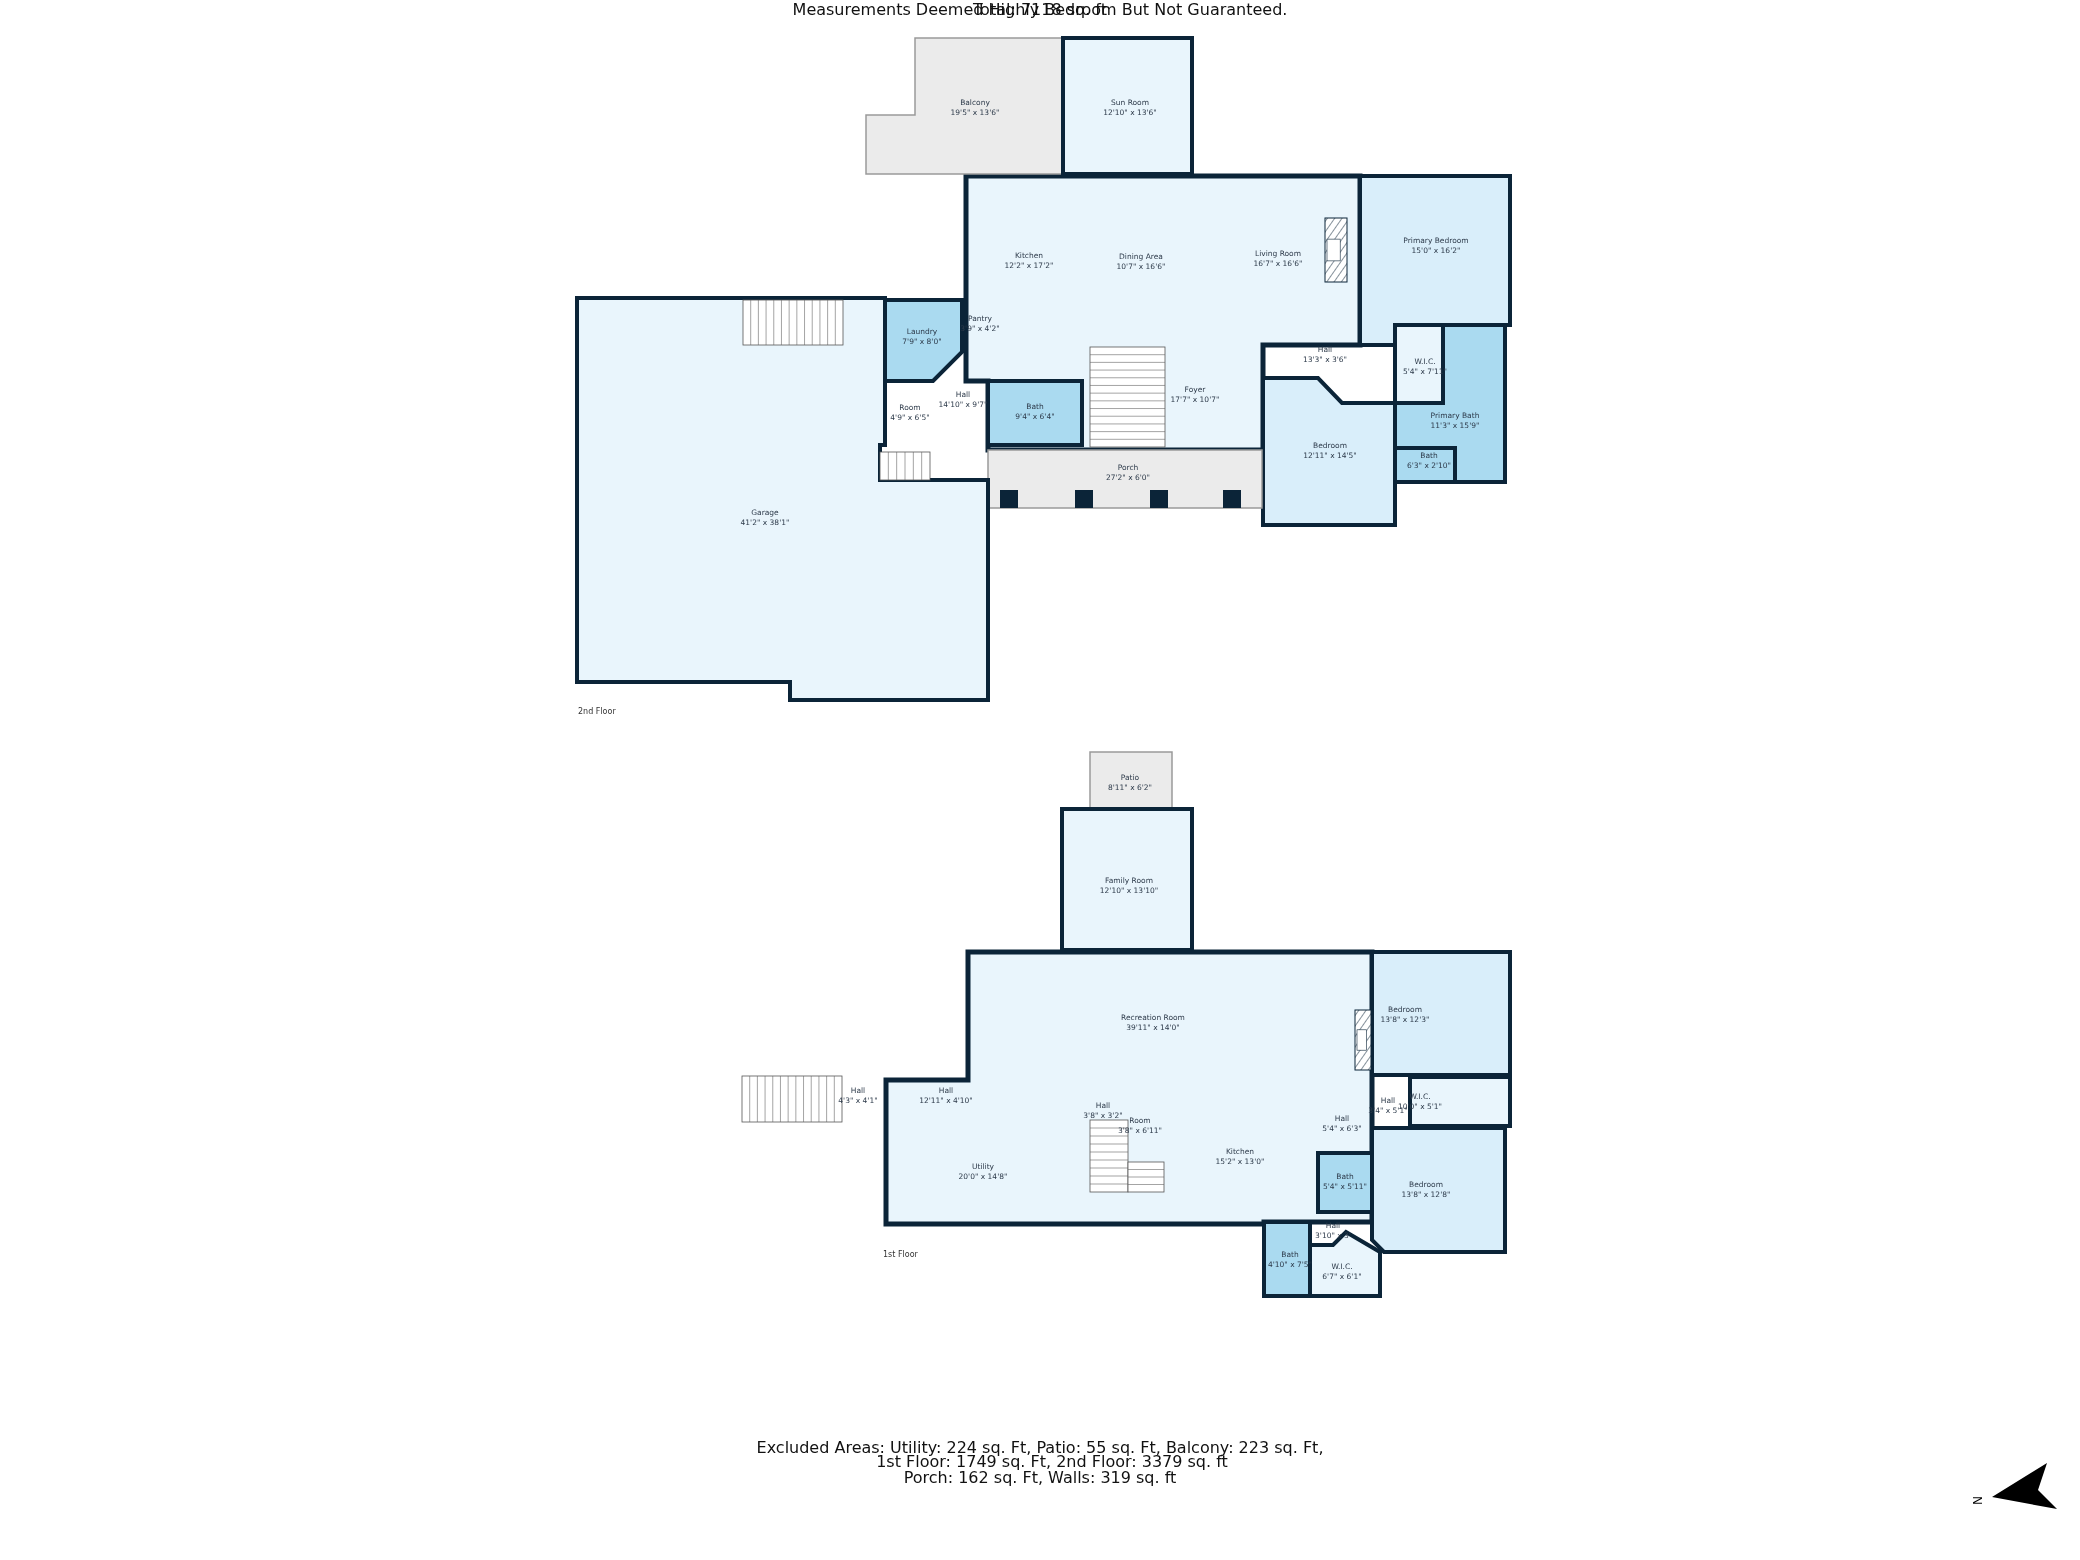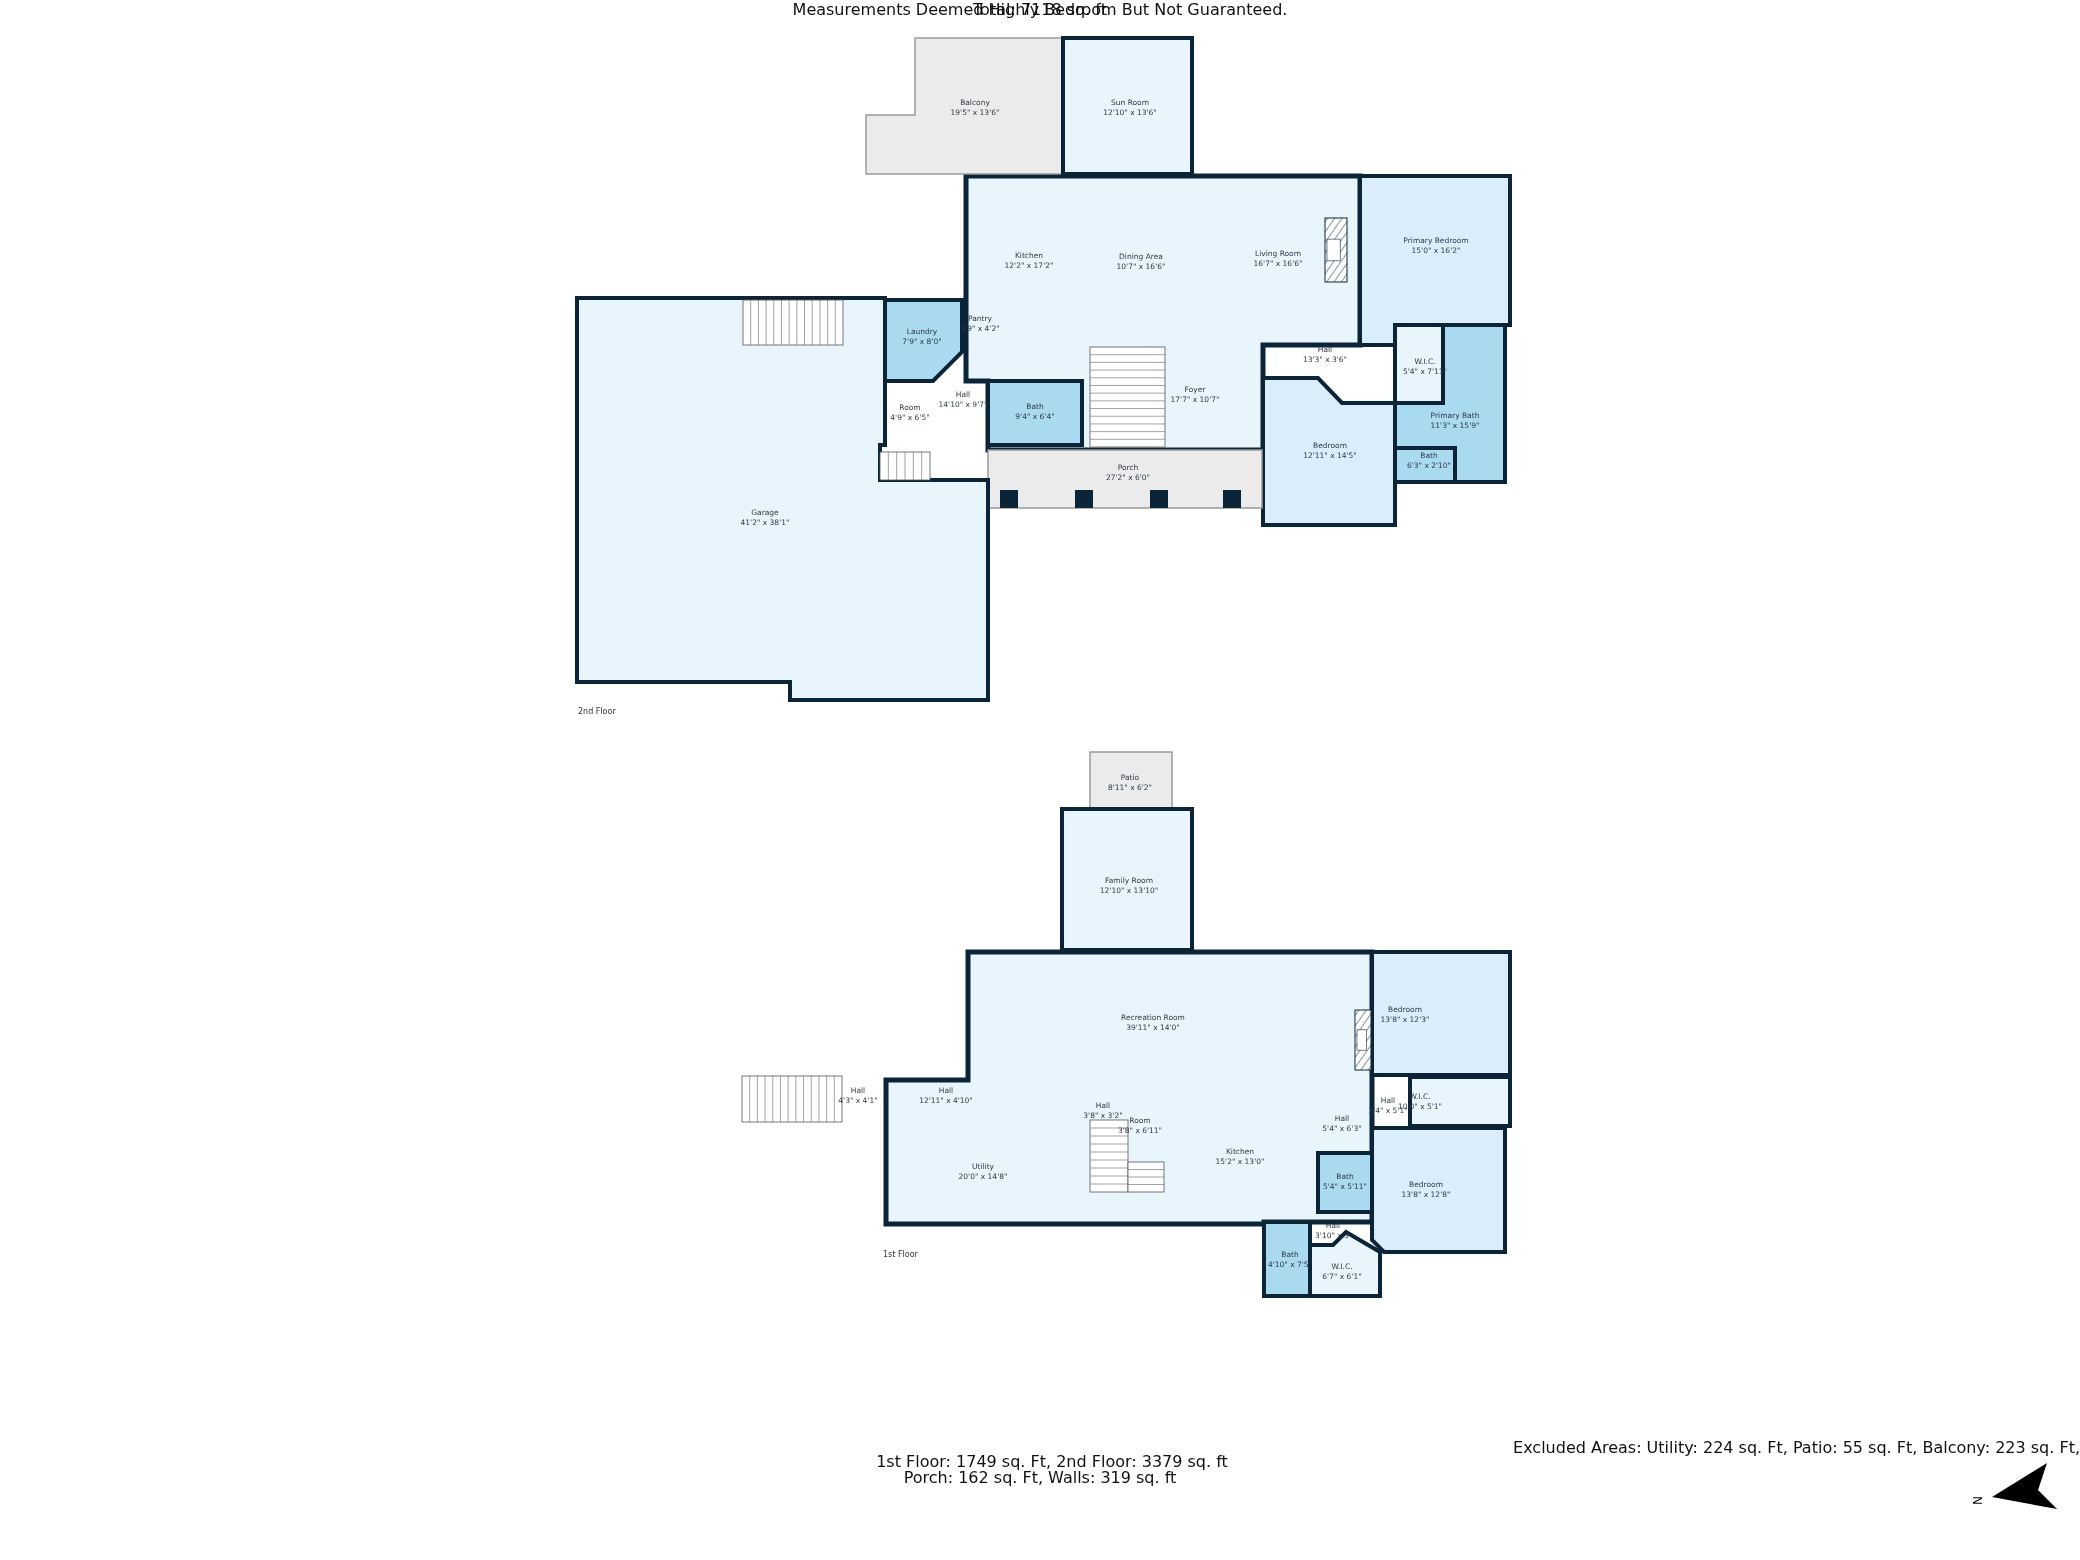--- a/index.html
+++ b/index.html
@@ -1,21 +1,21 @@
 <!DOCTYPE html>
 <html><head>
 <meta charset="utf-8">
 <style>
   html, body { margin:0; padding:0; background:#ffffff; }
   body { width:2080px; height:1560px; position:relative; overflow:hidden; font-family:"DejaVu Sans", sans-serif; }
   #plan { position:absolute; left:0; top:0; width:2080px; height:1560px; }
   .room-label { font-family:"DejaVu Sans", sans-serif; font-size:7.5px; fill:#2d3a4a; text-anchor:middle; }
   .floor-label { font-family:"DejaVu Sans", sans-serif; font-size:8px; fill:#333; }
   .summary { position:absolute; left:0; width:2080px; text-align:center; color:#111; font-family:"DejaVu Sans", sans-serif; }
-  .l1 { top:1452px;margin-left:12px; } .l2 { top:1438px;text-align:right; } .l3 { top:1468px; }
+  .l1 { top:1452px;margin-left:12px; } .l2 { top:1438px; } .l3 { top:1468px; }
   .compass { position:absolute; left:1960px; top:1455px; width:100px; height:70px; }
 </style>
 </head>
 <body>
 
 <svg id="plan" viewBox="0 0 2080 1560" xmlns="http://www.w3.org/2000/svg">
   <defs>
     <pattern id="hatch" width="6" height="6" patternUnits="userSpaceOnUse" patternTransform="rotate(35)">
       <rect width="6" height="6" fill="#ffffff"></rect>
       <line x1="0" y1="0" x2="0" y2="6" stroke="#0b2438" stroke-width="1"></line>

